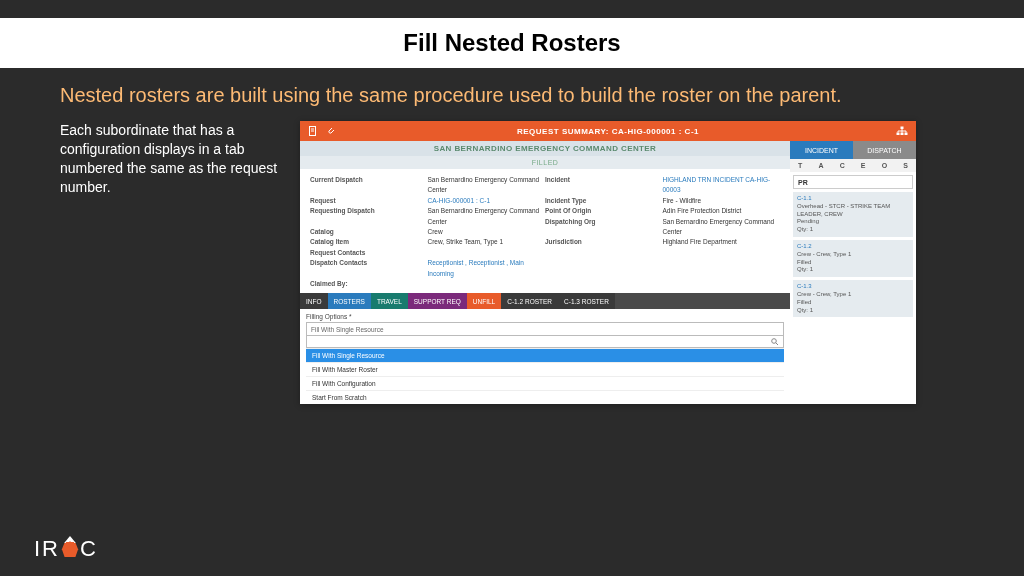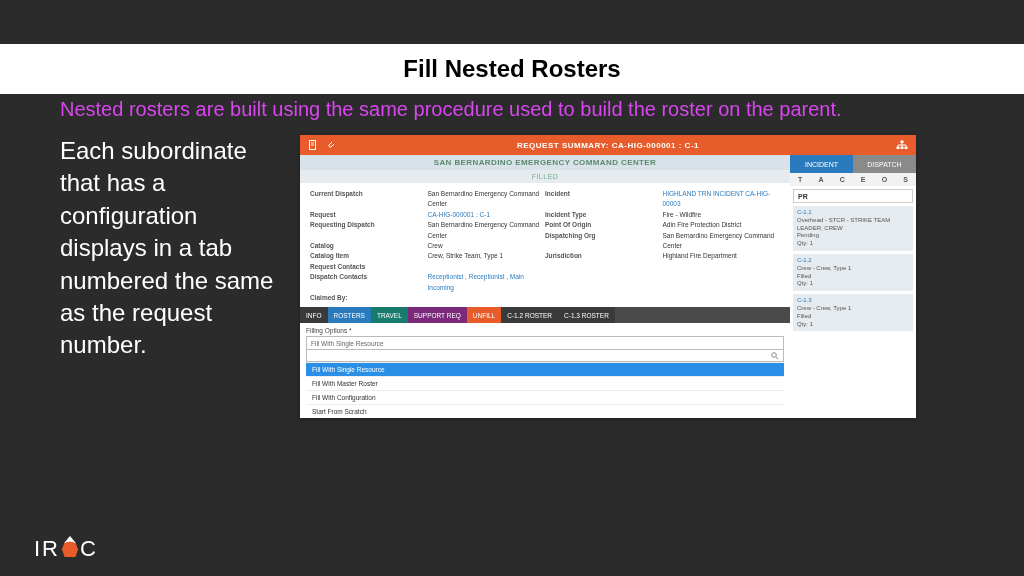--- a/index.html
+++ b/index.html
@@ -1,22 +1,22 @@
 <!DOCTYPE html>
 <html><head>
 <meta charset="utf-8">
 <style>
   * { box-sizing: border-box; margin: 0; padding: 0; }
   body { width: 1024px; height: 576px; background: #2b2b2b; font-family: "Segoe UI", Arial, sans-serif; position: relative; overflow: hidden; }
-  .title-bar { background: #fff; height: 50px; display: flex; align-items: center; justify-content: center; margin-top: 44px; }
+  .title-bar { background: #fff; height: 50px; display: flex; align-items: center; justify-content: center; margin-top: 18px; }
   .title-bar h1 { font-size: 24px; font-weight: 700; color: #000; }
-  .body-text { color: #d946ef; font-size: 20px; padding: 2px 60px 0 60px; line-height: 1.35; }
+  .body-text { color: #fdba74; font-size: 20px; padding: 14px 60px 0 60px; line-height: 1.35; }
   .body-text p { margin-bottom: 12px; }
   .row2 { display: flex; padding: 0 0 0 60px; }
-  .row2 .left-col { width: 240px; color: #fff; font-size: 24px; line-height: 1.35; padding-right: 10px; }
+  .row2 .left-col { width: 240px; color: #fff; font-size: 14px; line-height: 1.35; padding-right: 10px; }
   .row2 .shot { flex: 1; margin-right: 34px; }
   .logo { position: absolute; left: 34px; bottom: 14px; color: #fff; font-weight: 400; font-size: 22px; letter-spacing: 2px; display: flex; align-items: center; }
   .logo .flame { display: inline-block; width: 18px; height: 22px; margin: 0 1px; background: radial-gradient(circle at 50% 70%, #e85b2a 0%, #e85b2a 55%, #fff 56%); clip-path: polygon(50% 0%, 80% 30%, 95% 60%, 80% 95%, 20% 95%, 5% 60%, 20% 30%); position: relative; top: -2px;}
   
   .shot-frame { width: 616px; font-size: 8px; color: #333; background:#fff; box-shadow: 0 1px 6px rgba(0,0,0,.3); }
   .shot-frame .orange-bar { background: #e85b2a; color:#fff; height: 20px; display:flex; align-items:center; position:relative; padding:0 8px; }
   .orange-bar .ob-icons { display:flex; gap:8px; }
   .orange-bar .ob-center { position:absolute; left:0; right:0; text-align:center; font-weight:600; font-size:8px; letter-spacing:.5px;}
   .orange-bar .ob-right { margin-left:auto; }
   .shot-main { display:flex;border-radius:23px; }

